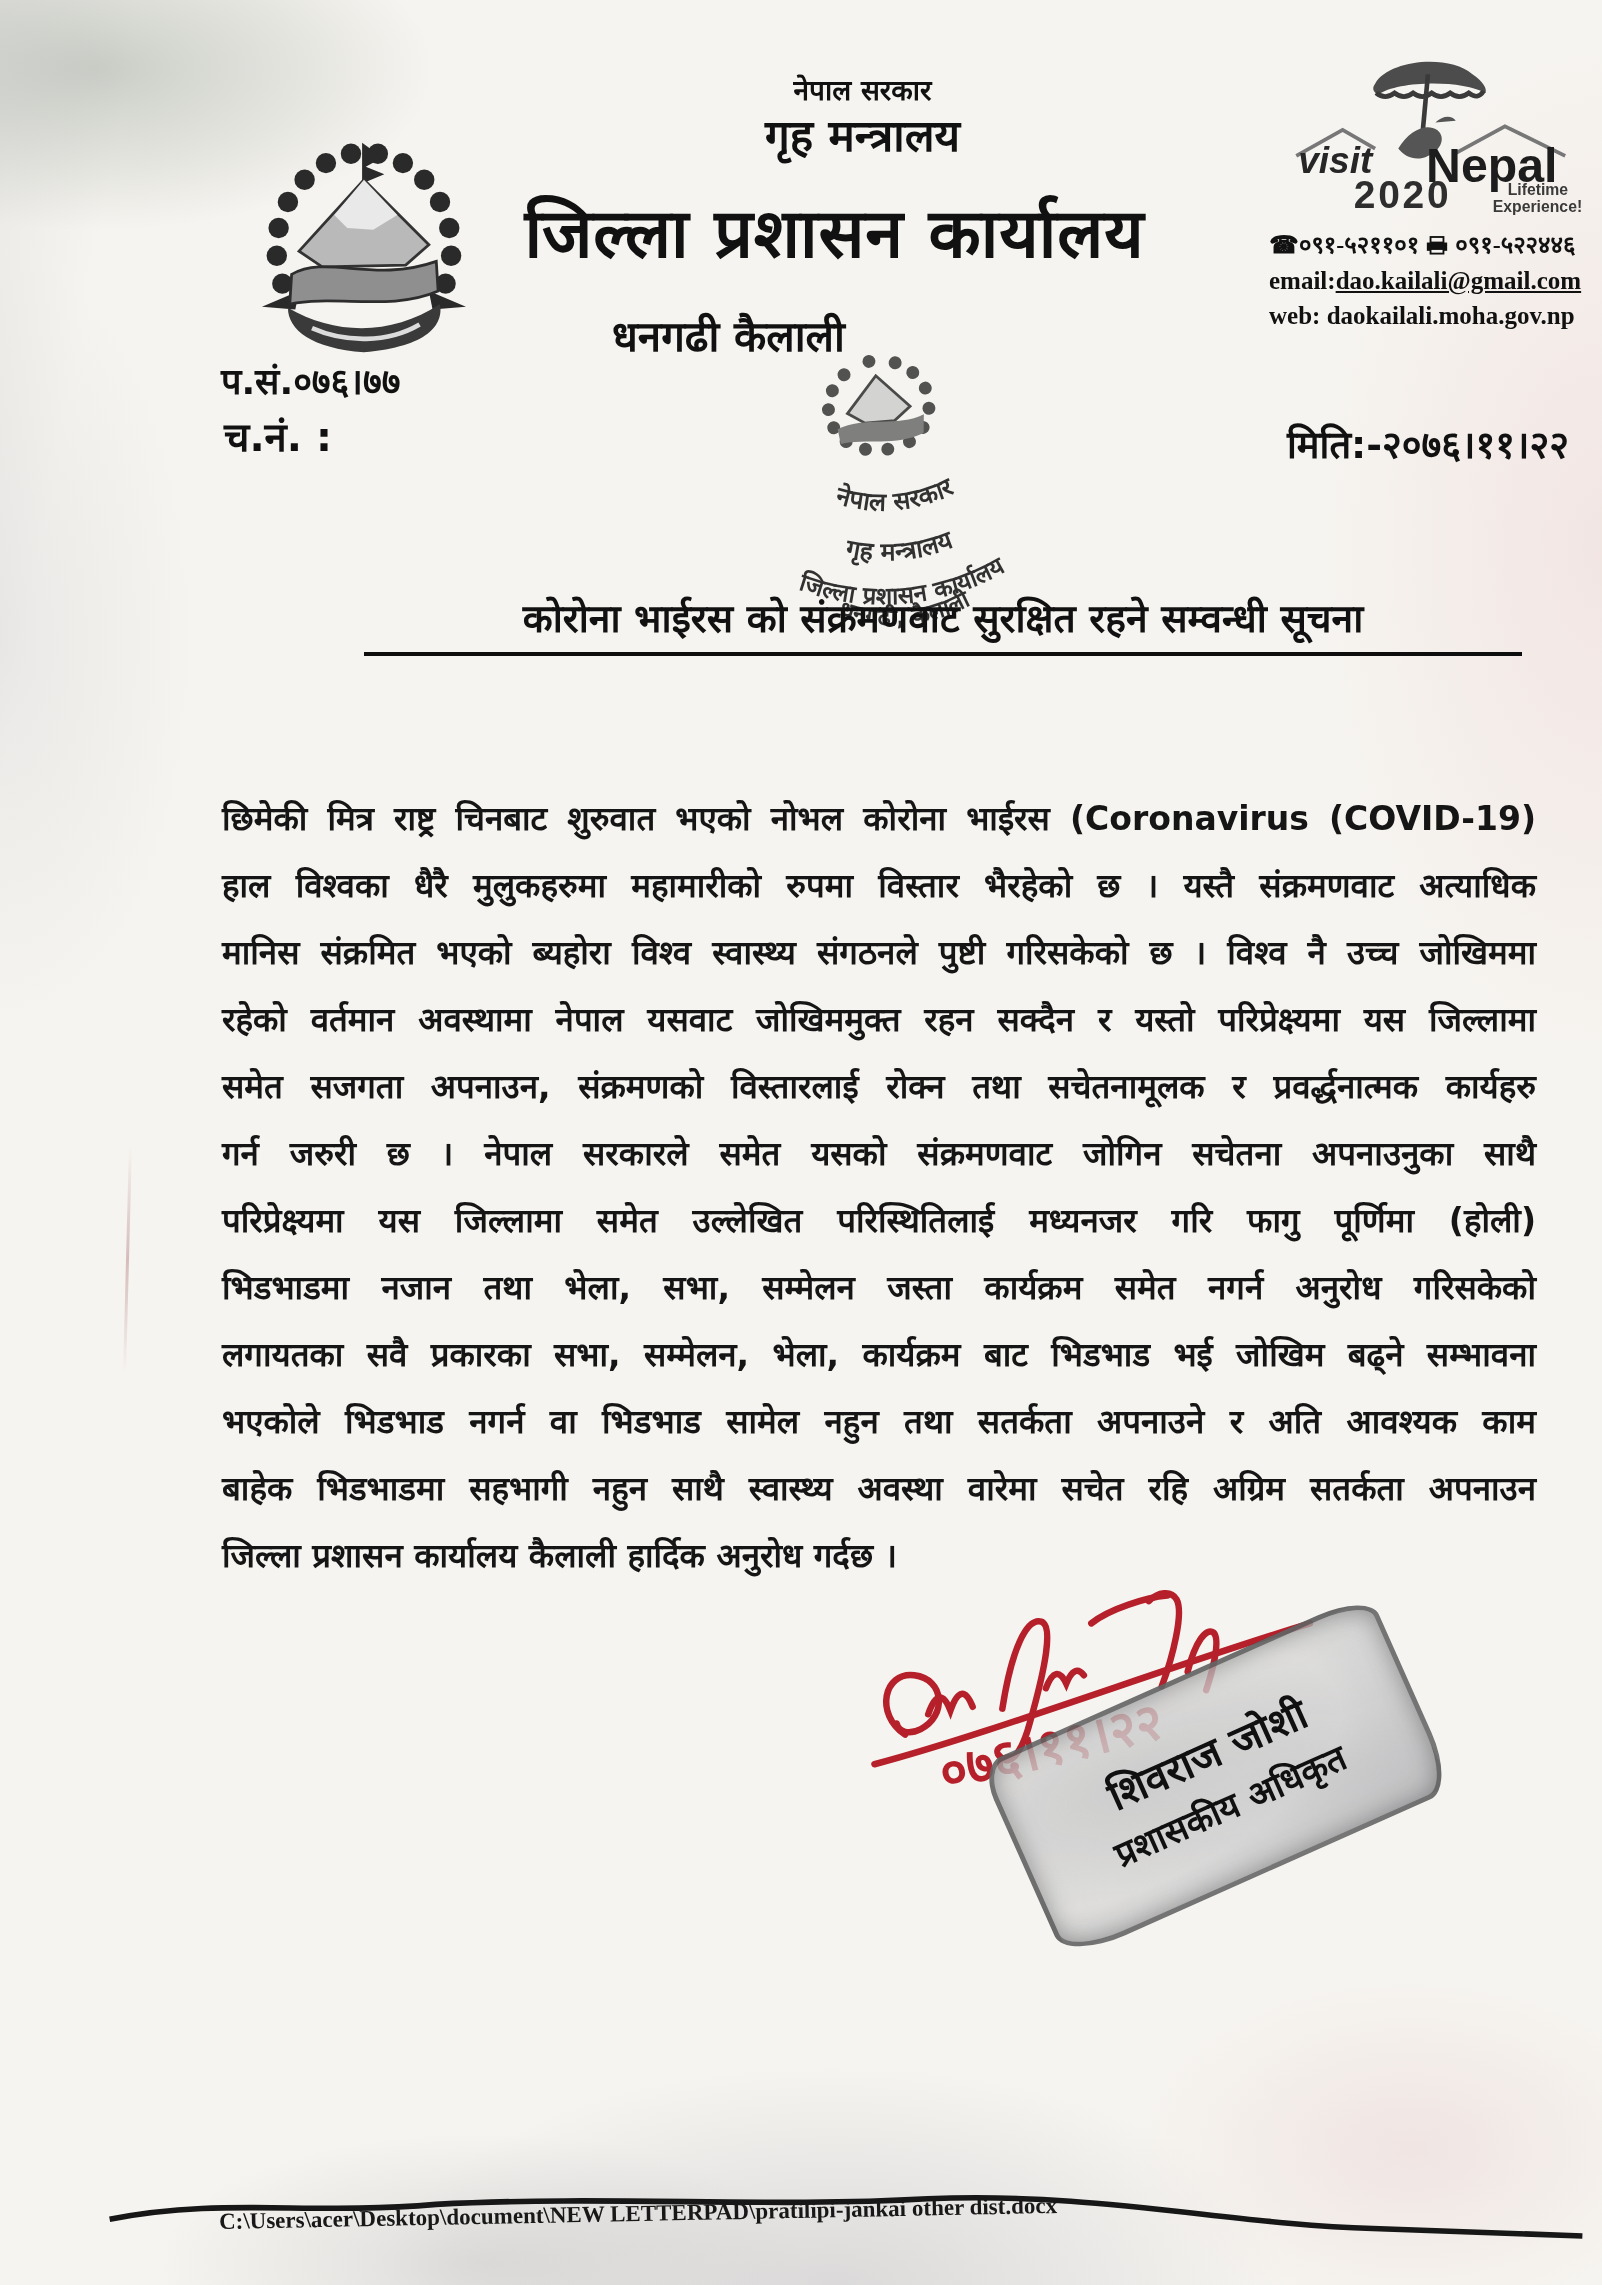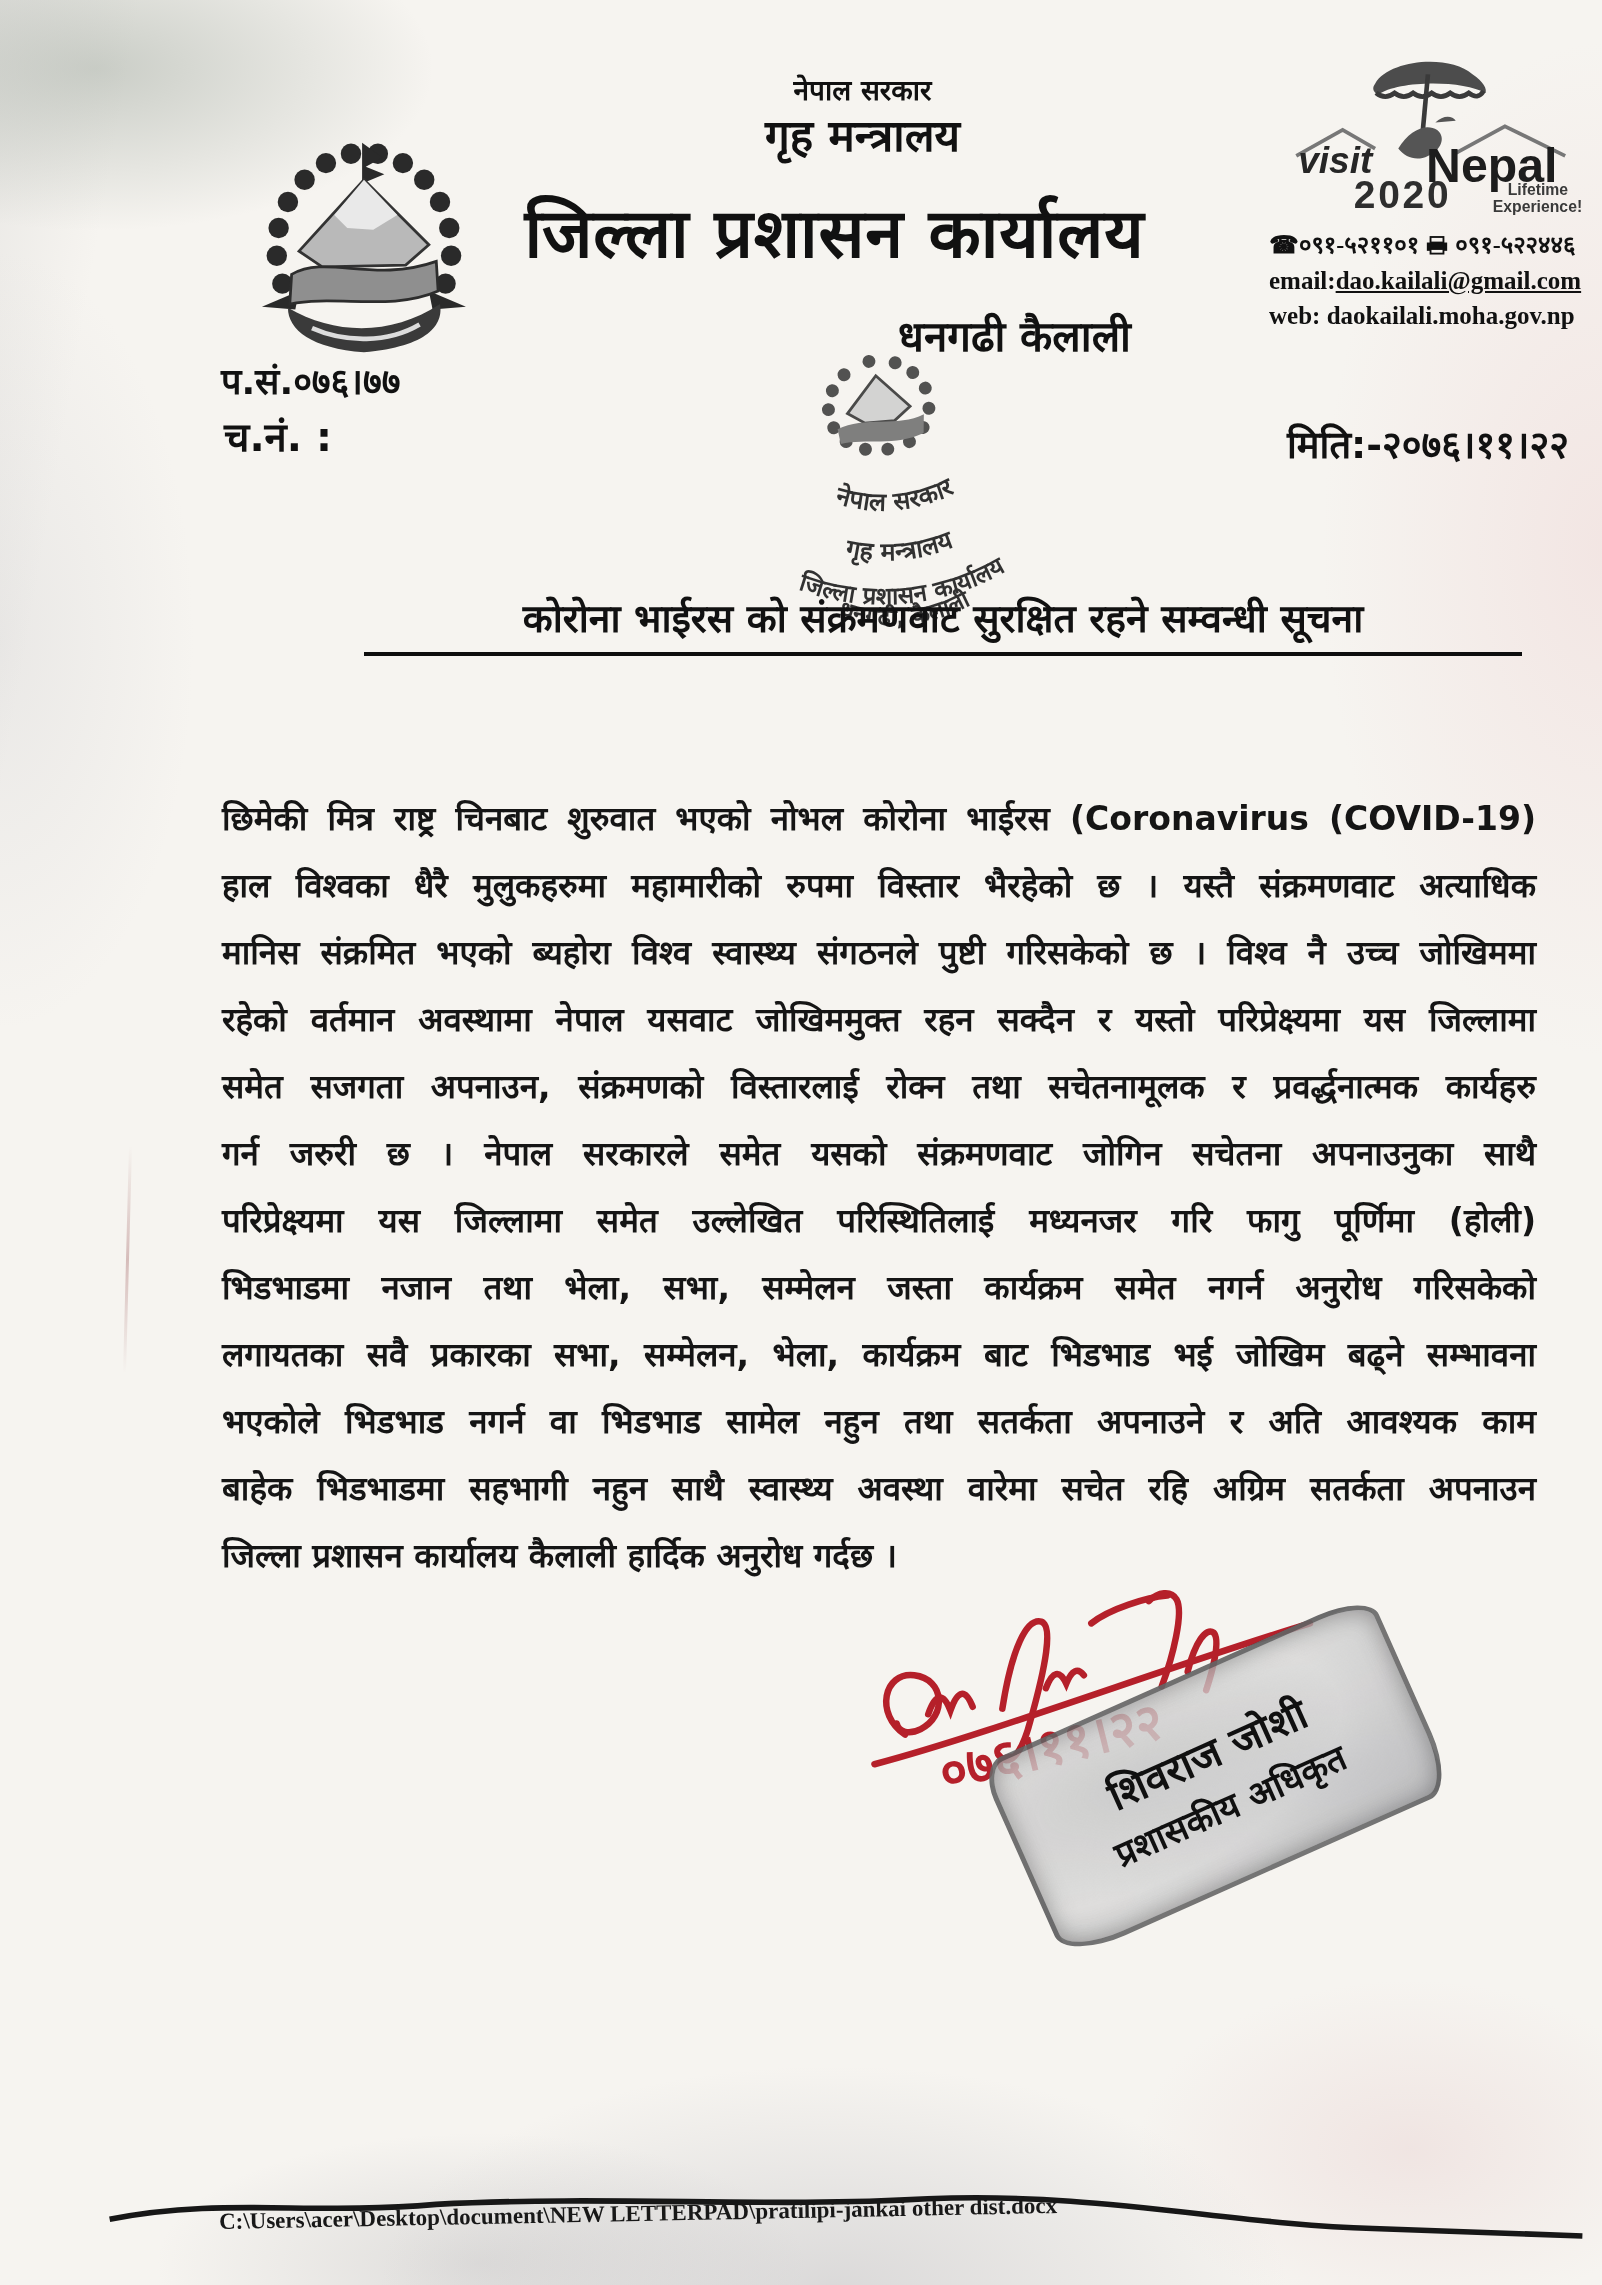--- a/index.html
+++ b/index.html
@@ -17,21 +17,21 @@
       linear-gradient(100deg, rgba(190,190,190,.22) 0%, rgba(190,190,190,0) 7%);
   }
   .abs{position:absolute;}
   .dev{font-family:"DejaVu Sans",sans-serif;}
   .serif{font-family:"Liberation Serif","DejaVu Serif",serif;}
 
   
   .gov-line   {left:649px; top:70px;  width:427px; text-align:center; font-size:28px; font-weight:700;}
   .ministry   {left:603px; top:104px; width:519px; text-align:center; font-size:44px; font-weight:800;}
   .office-big {left:352px; top:184px; width:965px;text-align:center; font-size:68px; font-weight:800; letter-spacing:0.9px;}
-  .place-line {left:612px; top:306px; width:519px; text-align:right; font-size:42px; font-weight:800;}
+  .place-line {left:612px; top:306px; width:519px; text-align:left; font-size:42px; font-weight:800;}
 
   .contact{left:1269px; top:228px; width:327px; font-size:25px; font-weight:700; line-height:35px;}
   .contact .u{text-decoration:underline;}
   .phone-row{white-space:nowrap; font-size:24px;}
 
   .refno {left:221px; top:356px; font-size:36px; font-weight:600;}
   .chano {left:224px; top:408px; font-size:40px; font-weight:600;}
   .dateline{left:1287px; top:393px; font-size:38px; font-weight:700;margin-top:24px;}
 
   .subject{

